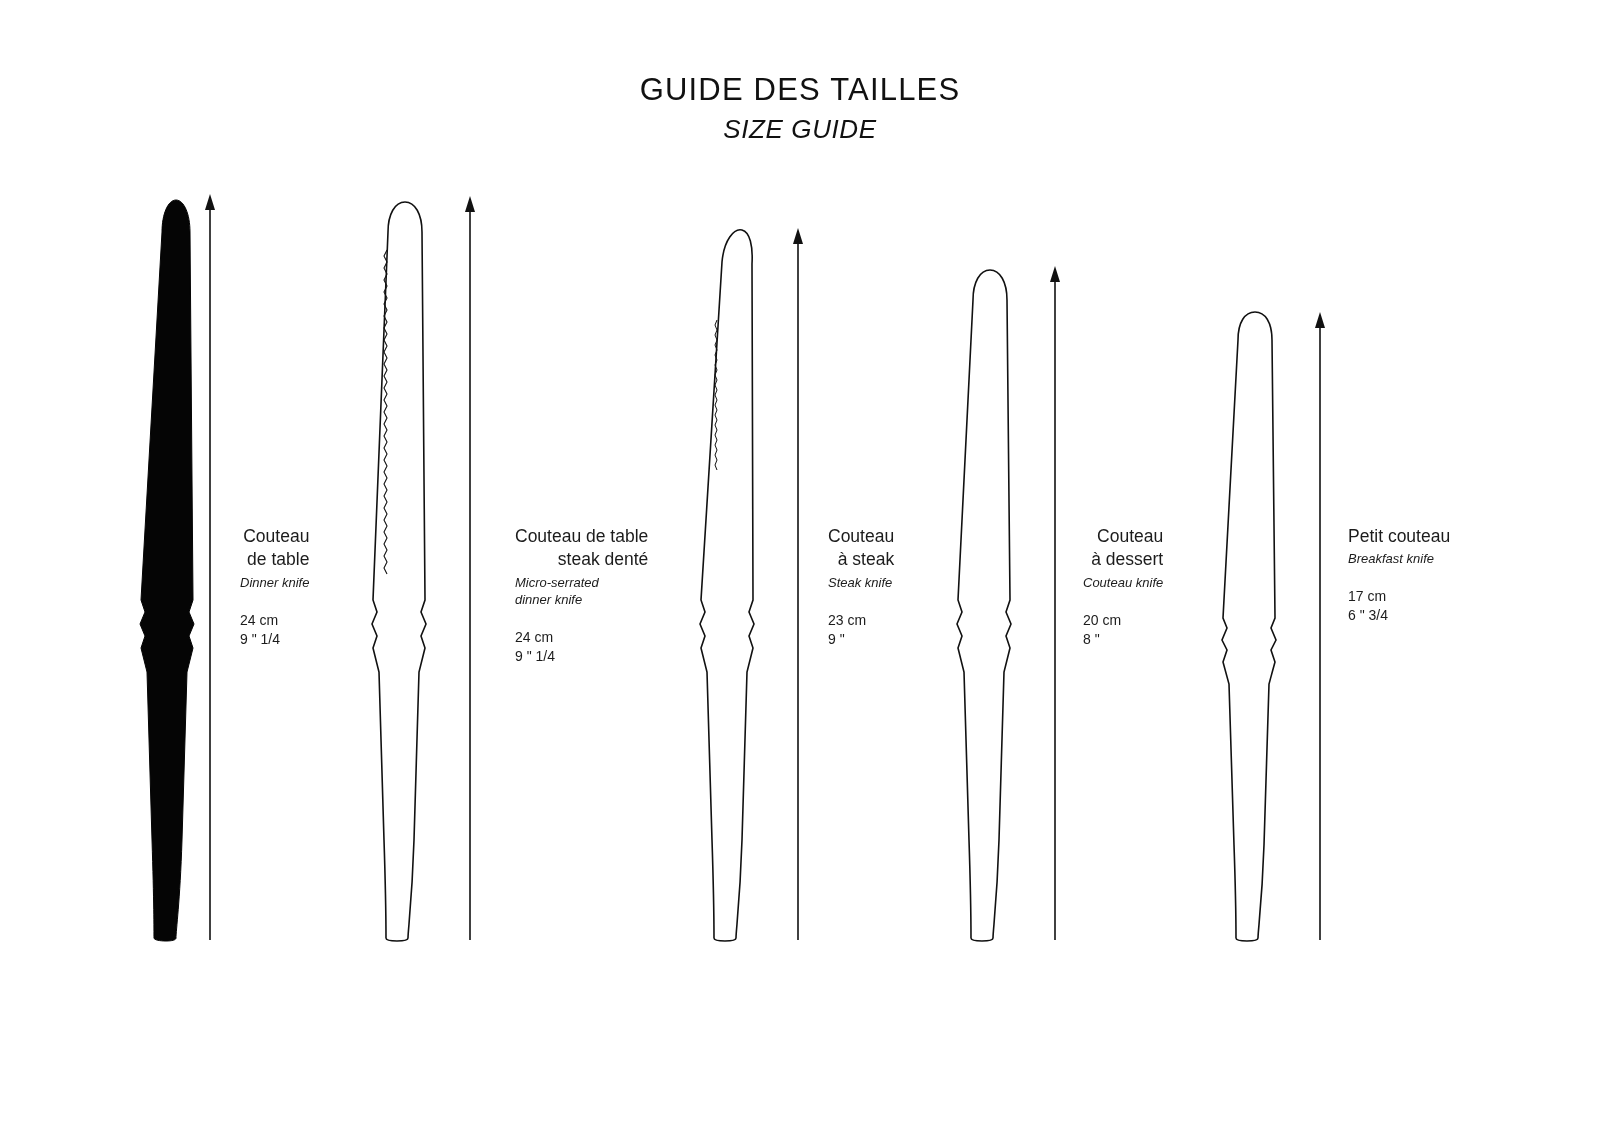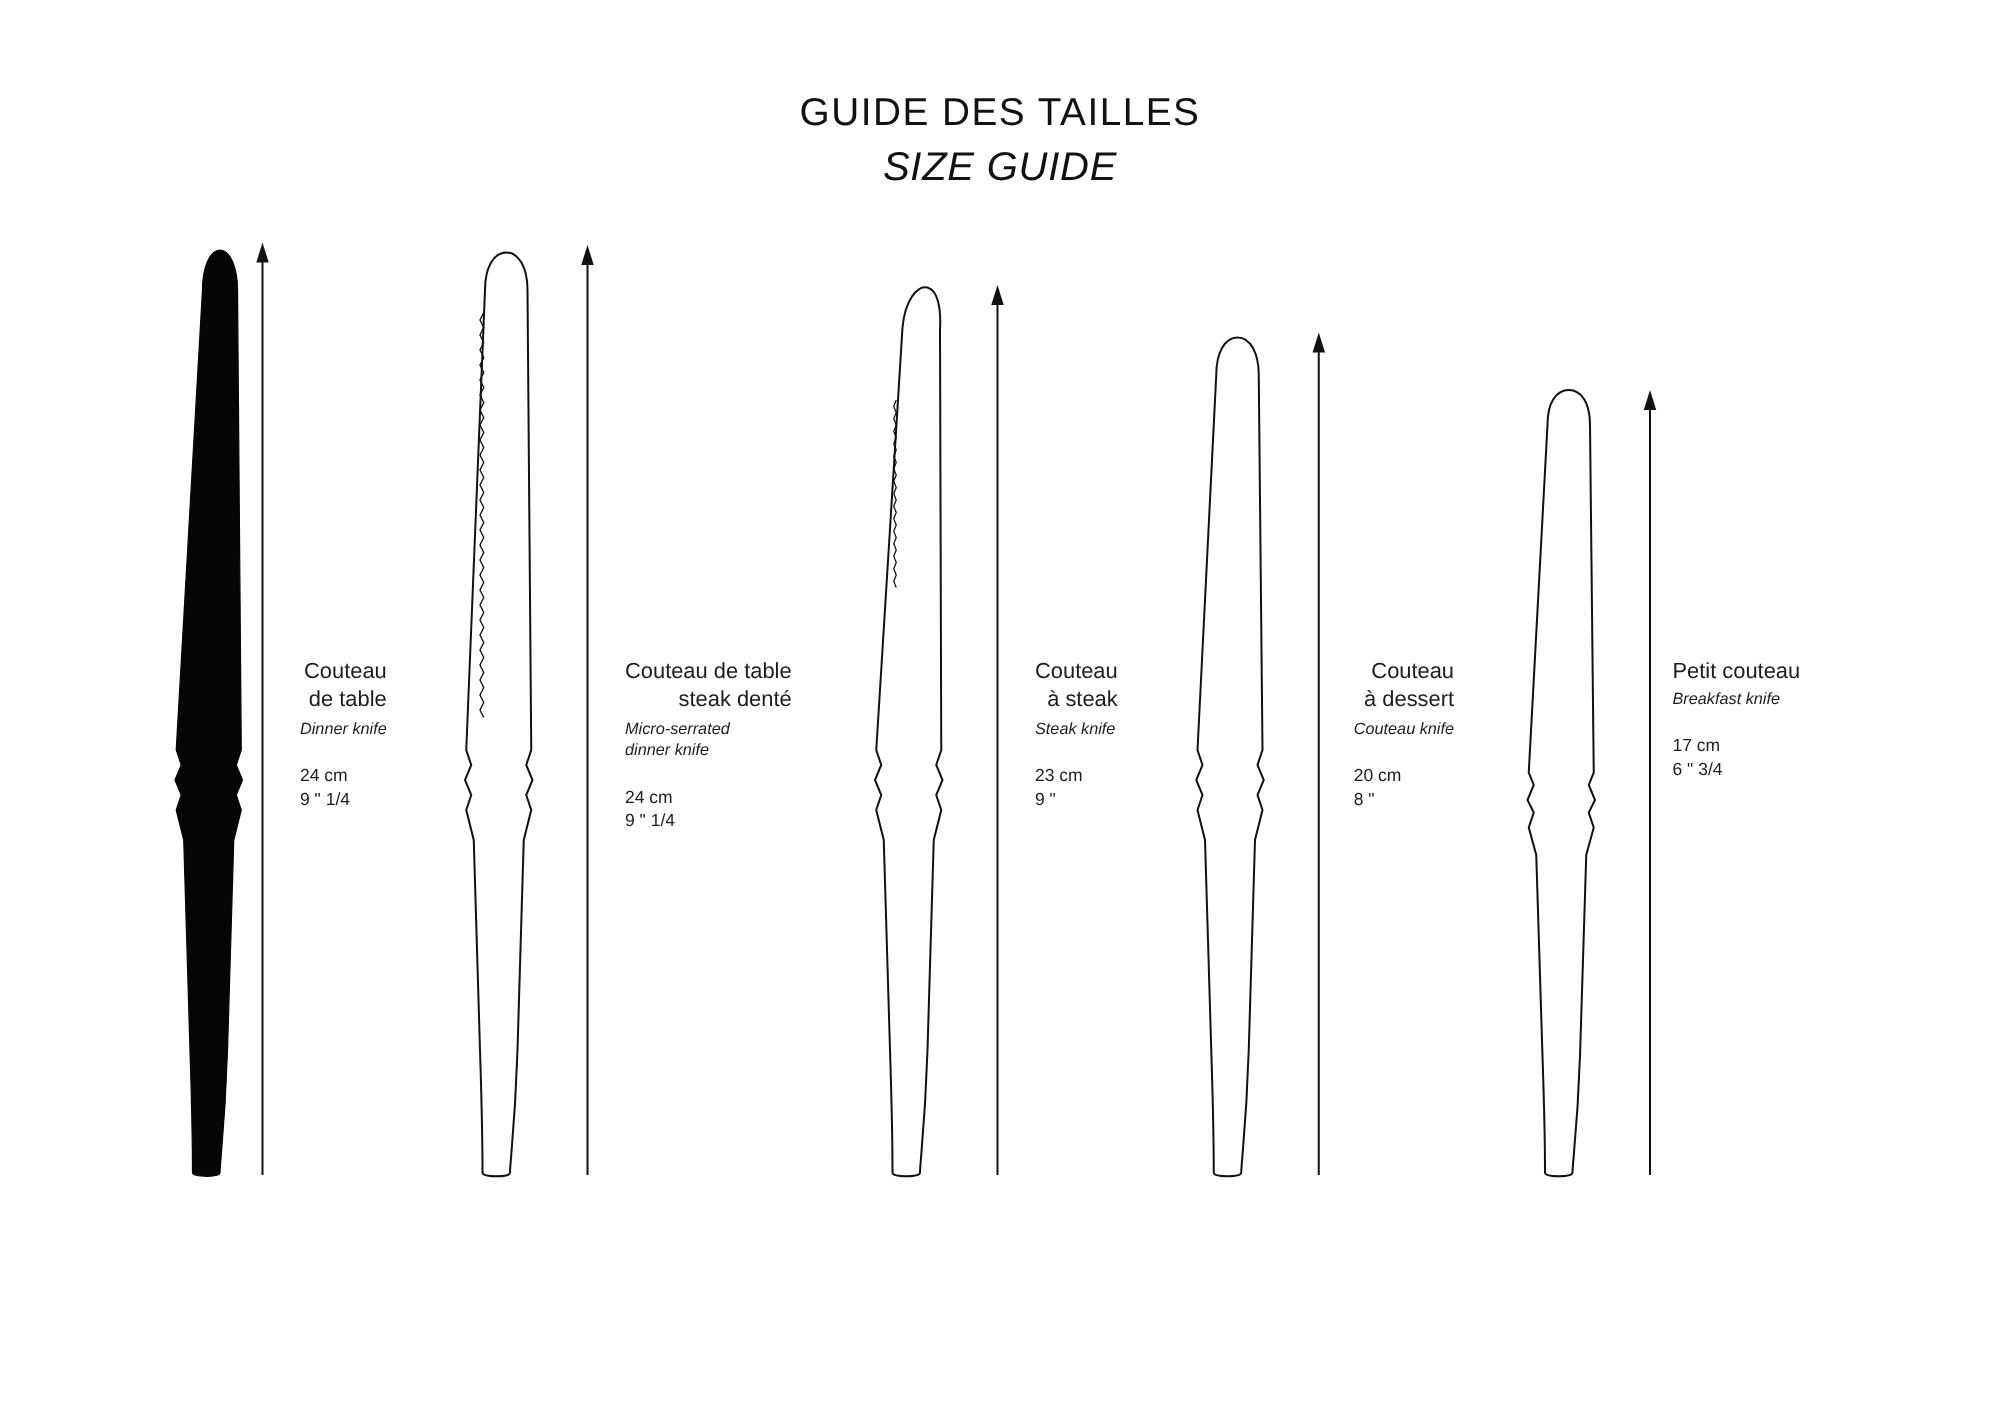--- a/index.html
+++ b/index.html
@@ -31,21 +31,21 @@
     text-align: center;
   }
   .title-fr {
     font-size: 31px;
     letter-spacing: 1.2px;
     font-weight: 400;
     color: #111;
     line-height: 1.15;
   }
   .title-en {
-    font-size: 32px;
+    font-size: 26px;
     font-style: italic;
     font-weight: 400;
     letter-spacing: 0.6px;
     color: #111;
     margin-top: 7px;
     line-height: 1.15;
   }
   .knife-col {
     position: absolute;
     top: 0;
@@ -139,21 +139,21 @@
       <path fill="none" stroke="#111" stroke-width="1.1" d="M22,250 l-3,6 l3,6 l-3,6 l3,6 l-3,6 l3,6 l-3,6 l3,6 l-3,6 l3,6 l-3,6 l3,6
            l-3,6 l3,6 l-3,6 l3,6 l-3,6 l3,6 l-3,6 l3,6 l-3,6 l3,6 l-3,6 l3,6
            l-3,6 l3,6 l-3,6 l3,6 l-3,6 l3,6 l-3,6 l3,6 l-3,6 l3,6 l-3,6 l3,6
            l-3,6 l3,6 l-3,6 l3,6 l-3,6 l3,6 l-3,6 l3,6 l-3,6 l3,6 l-3,6 l3,6
            l-3,6 l3,6 l-3,6 l3,6 l-3,6 l3,6"></path>
     </svg>
     <svg class="knife-svg" width="260" height="1000" viewBox="0 0 260 1000">
       <line x1="105" y1="206" x2="105" y2="940" stroke="#111" stroke-width="1.6"></line>
       <polygon points="105,196 100,212 110,212" fill="#111"></polygon>
     </svg>
-    <div class="labels" style="left:135px; top:525px;">
+    <div class="labels" style="left:150px; top:525px;">
       <div class="label-fr">Couteau de table</div>
       <div class="label-fr">steak denté</div>
       <div class="label-en">Micro-serrated</div>
       <div class="label-en" style="margin-top:0">dinner knife</div>
       <div class="label-size">24 cm</div>
       <div class="label-size" style="margin-top:0">9 " 1/4</div>
     </div>
   </div>
 
   <div class="knife-col" style="left:690px; width:260px;">
@@ -227,21 +227,21 @@
            C47,903 43,930 43,938
            C43,940 38,941 32,941
            C26,941 21,940 21,938
            C21,930 21,903 19,845
            L14,684 L8,662 L12,650 L7,640 L12,628 L8,618 Z"></path>
     </svg>
     <svg class="knife-svg" width="270" height="1000" viewBox="0 0 270 1000">
       <line x1="105" y1="322" x2="105" y2="940" stroke="#111" stroke-width="1.6"></line>
       <polygon points="105,312 100,328 110,328" fill="#111"></polygon>
     </svg>
-    <div class="labels" style="left:123px; top:525px;">
+    <div class="labels" style="left:133px; top:525px;">
       <div class="label-fr">Petit couteau</div>
       <div class="label-en">Breakfast knife</div>
       <div class="label-size">17 cm</div>
       <div class="label-size" style="margin-top:0">6 " 3/4</div>
     </div>
   </div>
 
 </div>
 
 </body></html>

